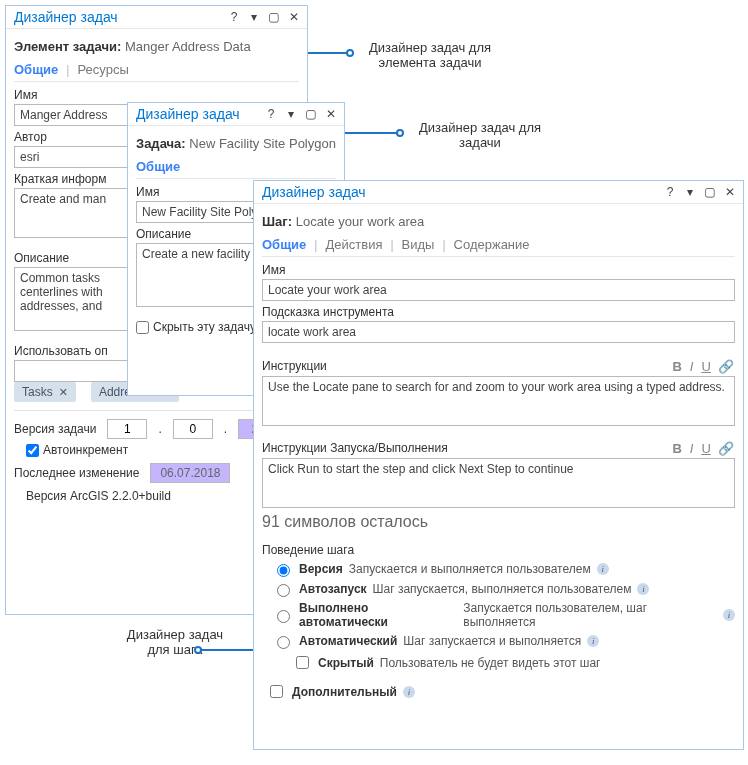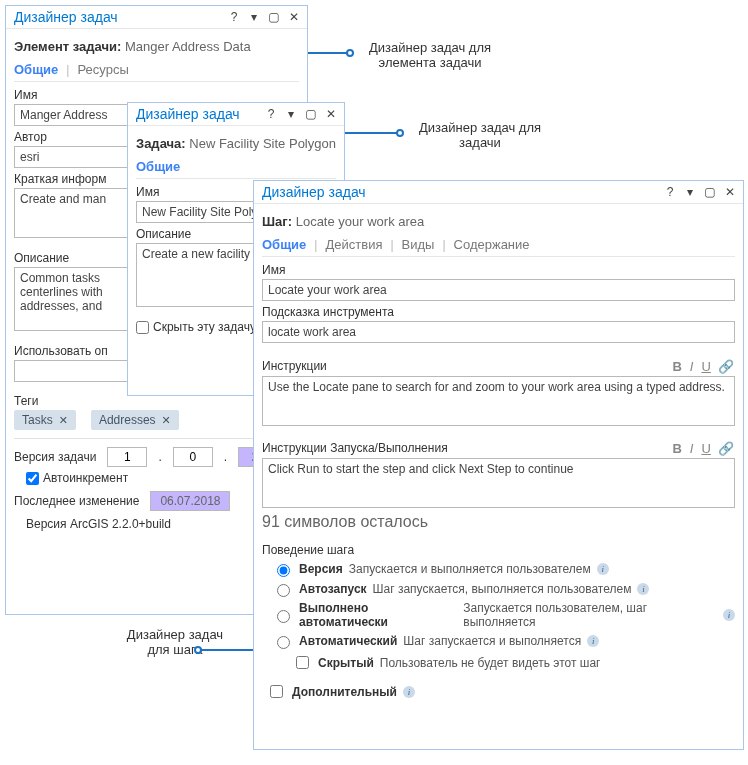--- a/index.html
+++ b/index.html
@@ -112,21 +112,20 @@
     <div class="lbl">Автор</div>
     <input class="text" value="esri" style="">
     <div class="lbl">Краткая информ</div>
     <textarea class="text" rows="3" style="">Create and man</textarea>
     <div class="lbl" style="margin-top:10px;">Описание</div>
     <textarea class="text" rows="4" style="">Common tasks
 centerlines with
 addresses, and</textarea>
     <div class="lbl" style="margin-top:10px;">Использовать оп</div>
     <input class="text" value="" style="">
-    <div class="lbl" style="margin-top:12px;">Теги</div>
     <div class="row" style="margin-bottom:4px;">
       <span class="tag">
         <span>Tasks</span>
         <span class="x">✕</span>
       </span>
       <span class="tag">
         <span>Addresses</span>
         <span class="x">✕</span>
       </span>
     </div>

